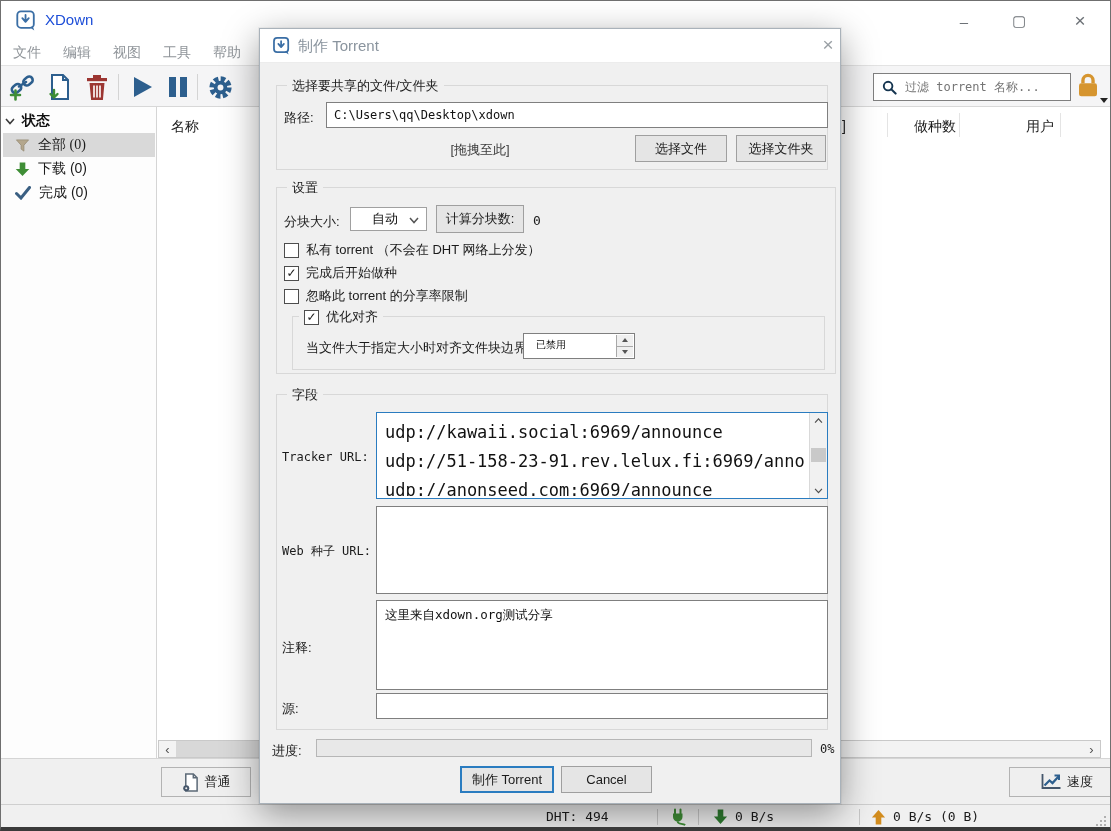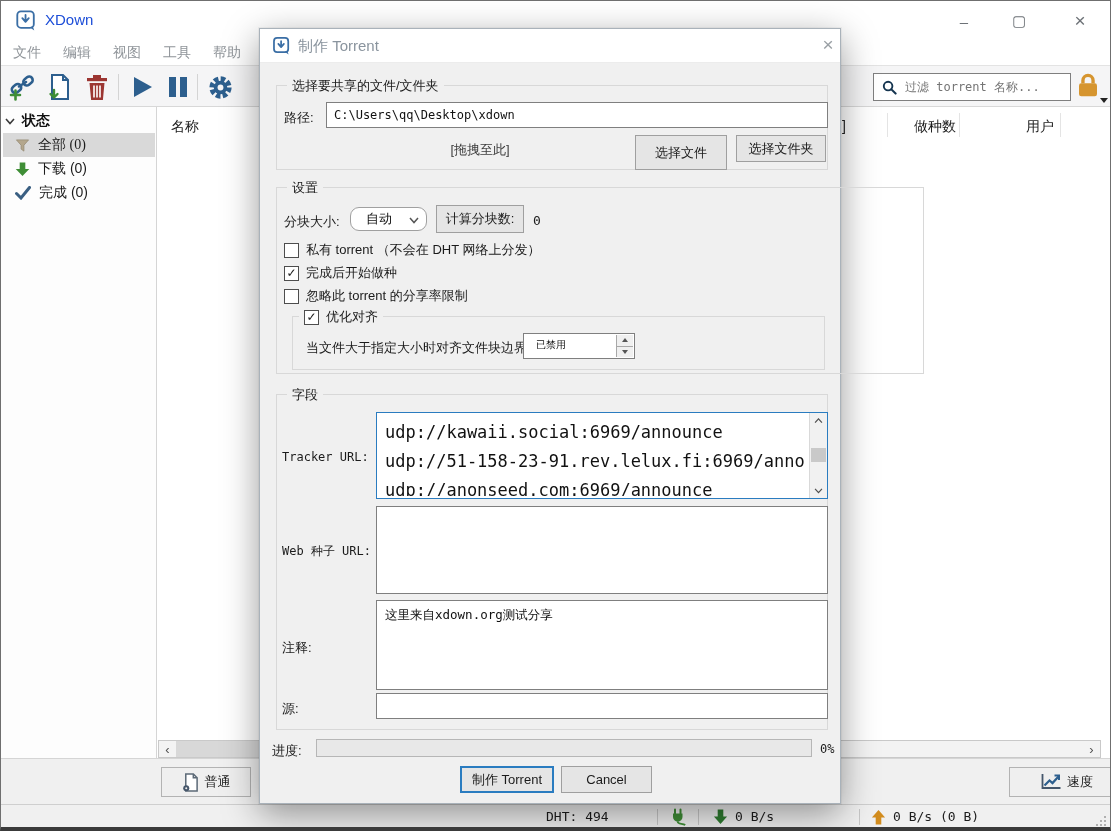--- a/index.html
+++ b/index.html
@@ -264,32 +264,32 @@
           <span>×</span>
         </div>
     </div>
 
     <div class="abs grp" style="left:16px;top:56px;width:552px;height:85px;">
       <span class="grp-legend">选择要共享的文件/文件夹</span>
     </div>
     <span class="abs lbl" style="left:24px;top:80px;">路径:</span>
     <input class="abs field mono" style="left: 66px; top: 73px; width: 502px; height: 26px; padding: 0px 7px; font-size: 12px;" value="C:\Users\qq\Desktop\xdown">
     <span class="abs lbl" style="left:150px;top:112px;width:140px;text-align:center;color:#3c3c3c;">[拖拽至此]</span>
-    <div class="abs btn" style="left:375px;top:106px;width:92px;height:35px;">
+    <div class="abs btn" style="left:375px;top:106px;width:92px;height:27px;">
         <span>选择文件</span>
       </div>
     <div class="abs btn" style="left:476px;top:106px;width:90px;height:27px;">
         <span>选择文件夹</span>
       </div>
 
-    <div class="abs grp" style="left:16px;top:158px;width:648px;height:187px;">
+    <div class="abs grp" style="left:16px;top:158px;width:560px;height:187px;">
       <span class="grp-legend">设置</span>
     </div>
     <span class="abs lbl" style="left:24px;top:184px;">分块大小:</span>
-    <div class="abs field" style="left:90px;top:178px;width:77px;height:24px;display:flex;align-items:center;padding-left:15px;border-color:#a0a0a0;background:#fff;border-radius:9px;">
+    <div class="abs field" style="left:90px;top:178px;width:77px;height:24px;display:flex;align-items:center;padding-left:21px;border-color:#a0a0a0;background:#fff;">
       <span>自动</span>
       <svg class="abs" style="right:7px;top:9px;" width="10" height="7" viewBox="0 0 10 7">
         <path d="M1 1 L5 5.5 L9 1" fill="none" stroke="#555" stroke-width="1.5"></path>
       </svg>
     </div>
     <div class="abs btn" style="left:176px;top:176px;width:88px;height:28px;">
         <span>计算分块数:</span>
       </div>
     <span class="abs lbl mono" style="left:273px;top:184px;">0</span>
 

